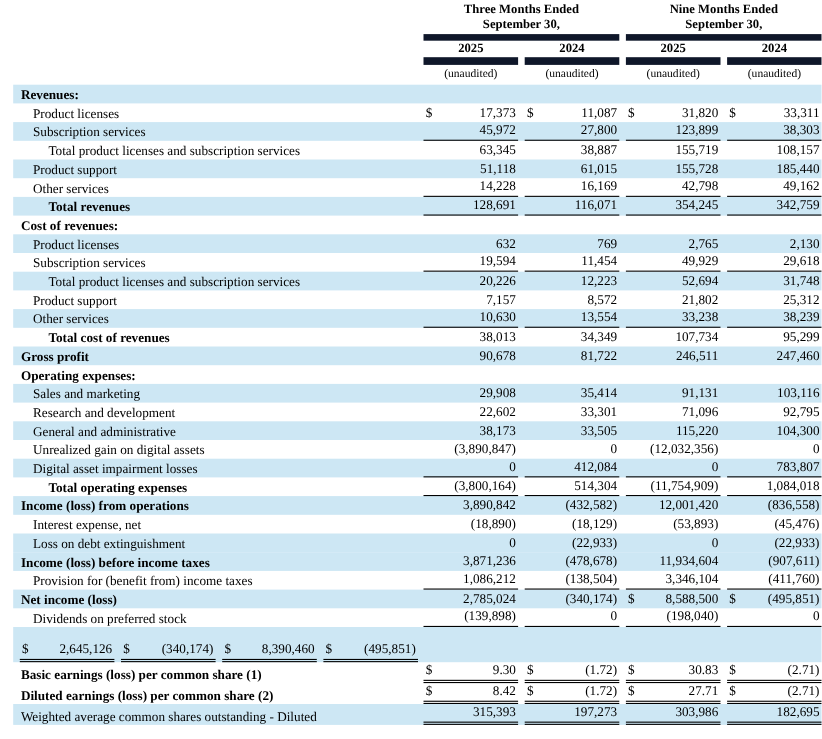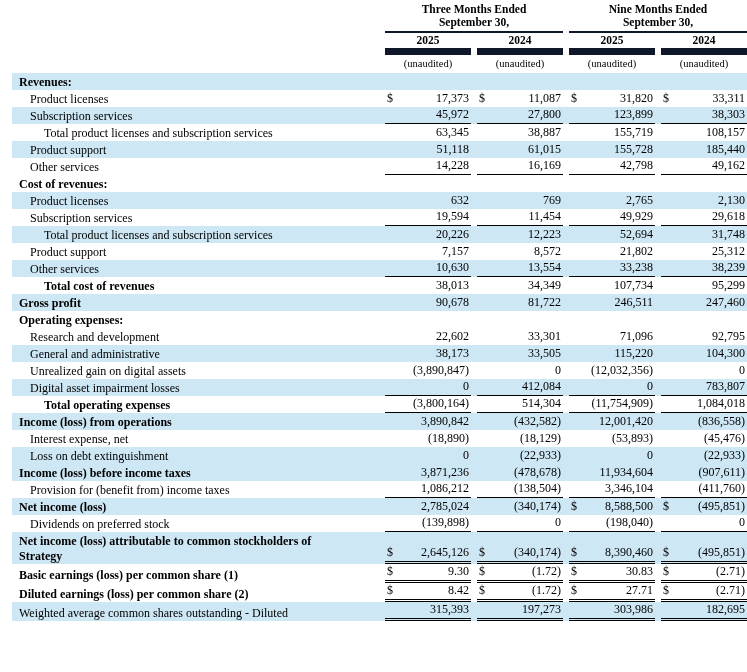--- a/index.html
+++ b/index.html
@@ -10,21 +10,21 @@
     -webkit-font-smoothing:antialiased;
   }
   .doc{width:747px;box-sizing:border-box;padding-left:12px;}
 
   
   .hdr{display:flex;align-items:flex-end;padding-top:3px;}
   .hdr-spacer{flex:1 1 auto;}
   .pgroup{width:184px;flex:0 0 184px;}
   .pgroup-title{
     margin-left:6px;text-align:center;font-weight:700;font-size:11.5px;line-height:13px;
-    border-bottom:2px solid #0f172a;padding-bottom:2px;
+    border-bottom:6px solid #0f172a;padding-bottom:2px;
   }
   .years{display:flex;}
   .ybox{
     margin-left:6px;width:86px;flex:0 0 86px;box-sizing:border-box;
     text-align:center;font-weight:700;font-size:11.5px;line-height:15px;
     border-bottom:7px solid #0f172a;
   }
   .unaud{display:flex;}
   .ubox{
     margin-left:6px;width:86px;flex:0 0 86px;box-sizing:border-box;
@@ -170,20 +170,35 @@
         <div class="cell u1">
           <span class="val">16,169</span>
         </div>
         <div class="cell u1">
           <span class="val">42,798</span>
         </div>
         <div class="cell u1">
           <span class="val">49,162</span>
         </div>
       </div>
+      <div class="r stripe">
+        <div class="lbl i2 b">Total revenues</div>
+        <div class="cell u1">
+          <span class="val">128,691</span>
+        </div>
+        <div class="cell u1">
+          <span class="val">116,071</span>
+        </div>
+        <div class="cell u1">
+          <span class="val">354,245</span>
+        </div>
+        <div class="cell u1">
+          <span class="val">342,759</span>
+        </div>
+      </div>
       <div class="r">
         <div class="lbl sec">Cost of revenues:</div>
         <div class="cell"></div>
         <div class="cell"></div>
         <div class="cell"></div>
         <div class="cell"></div>
       </div>
       <div class="r stripe">
         <div class="lbl i1">Product licenses</div>
         <div class="cell">
@@ -289,20 +304,35 @@
           <span class="val">247,460</span>
         </div>
       </div>
       <div class="r">
         <div class="lbl sec">Operating expenses:</div>
         <div class="cell"></div>
         <div class="cell"></div>
         <div class="cell"></div>
         <div class="cell"></div>
       </div>
+      <div class="r stripe">
+        <div class="lbl i1">Sales and marketing</div>
+        <div class="cell">
+          <span class="val">29,908</span>
+        </div>
+        <div class="cell">
+          <span class="val">35,414</span>
+        </div>
+        <div class="cell">
+          <span class="val">91,131</span>
+        </div>
+        <div class="cell">
+          <span class="val">103,116</span>
+        </div>
+      </div>
       <div class="r">
         <div class="lbl i1">Research and development</div>
         <div class="cell">
           <span class="val">22,602</span>
         </div>
         <div class="cell">
           <span class="val">33,301</span>
         </div>
         <div class="cell">
           <span class="val">71,096</span>
@@ -472,22 +502,20 @@
           <span class="val">0</span>
         </div>
         <div class="cell u1">
           <span class="val">(198,040)</span>
         </div>
         <div class="cell u1">
           <span class="val">0</span>
         </div>
       </div>
       <div class="r stripe tall dbl">
-        <div class="lbl b">Net income (loss) attributable to common stockholders of
-Strategy</div>
         <div class="cell u2">
           <span class="cur">$</span>
           <span class="val">2,645,126</span>
         </div>
         <div class="cell u2">
           <span class="cur">$</span>
           <span class="val">(340,174)</span>
         </div>
         <div class="cell u2">
           <span class="cur">$</span>

